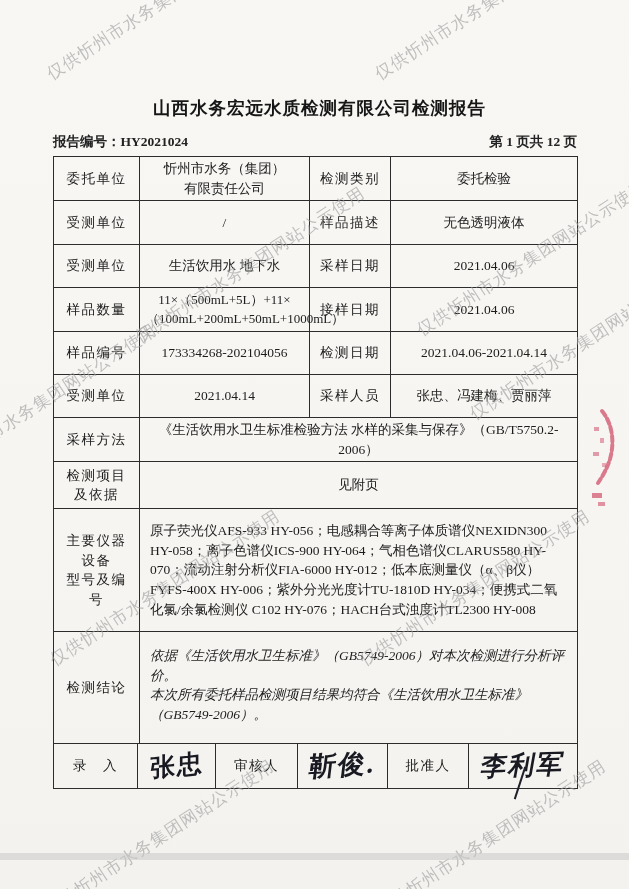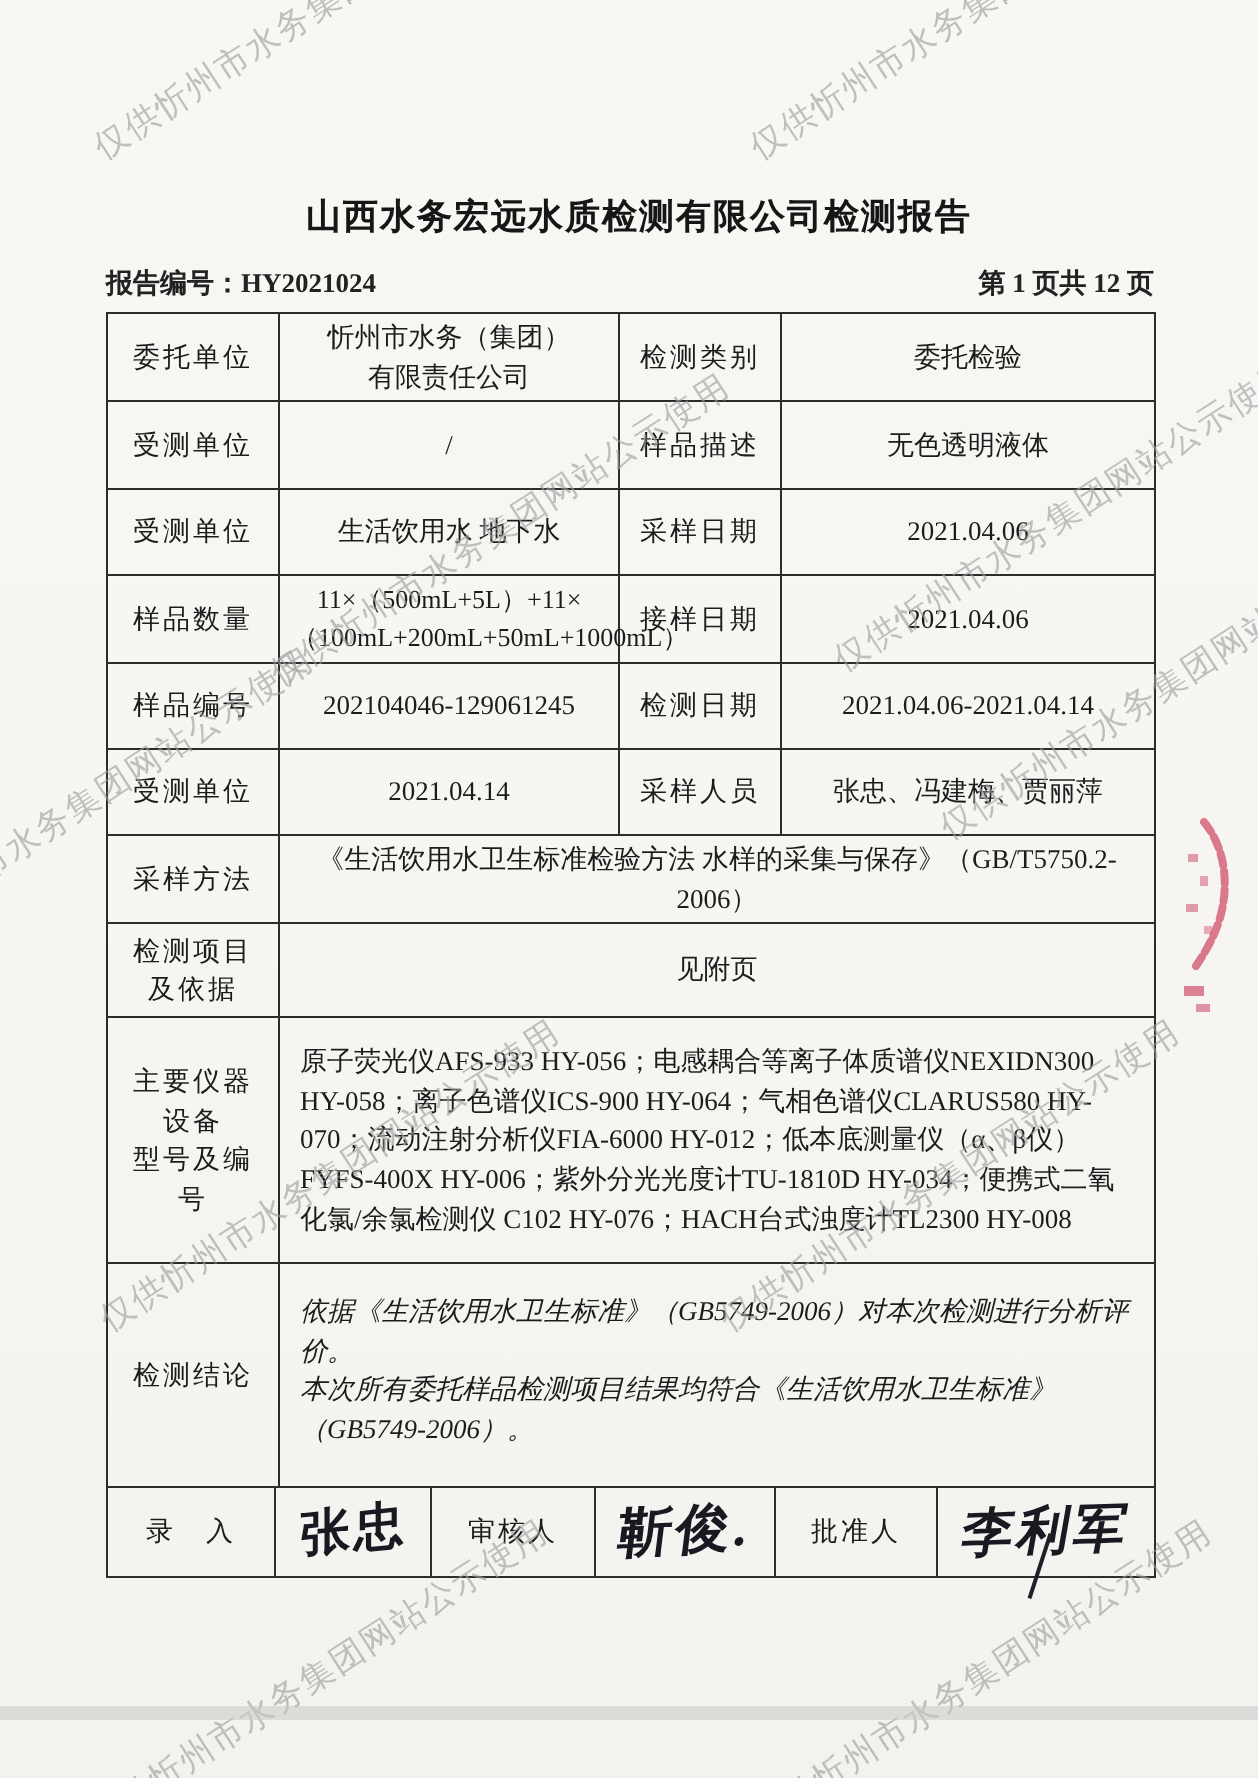--- a/index.html
+++ b/index.html
@@ -176,21 +176,21 @@
     </tr>
     <tr style="height:44px">
       <td class="lab">样品数量</td>
       <td class="val" style="font-size:13px">11×（500mL+5L）+11×
 （100mL+200mL+50mL+1000mL）</td>
       <td class="lab">接样日期</td>
       <td class="val">2021.04.06</td>
     </tr>
     <tr style="height:43px">
       <td class="lab">样品编号</td>
-      <td class="val">202104046-129061245</td>
+      <td class="val">173334268-202104056</td>
       <td class="lab">检测日期</td>
       <td class="val">2021.04.06-2021.04.14</td>
     </tr>
     <tr style="height:43px">
       <td class="lab">受测单位</td>
       <td class="val">2021.04.14</td>
       <td class="lab">采样人员</td>
       <td class="val">张忠、冯建梅、贾丽萍</td>
     </tr>
     <tr style="height:35px">

